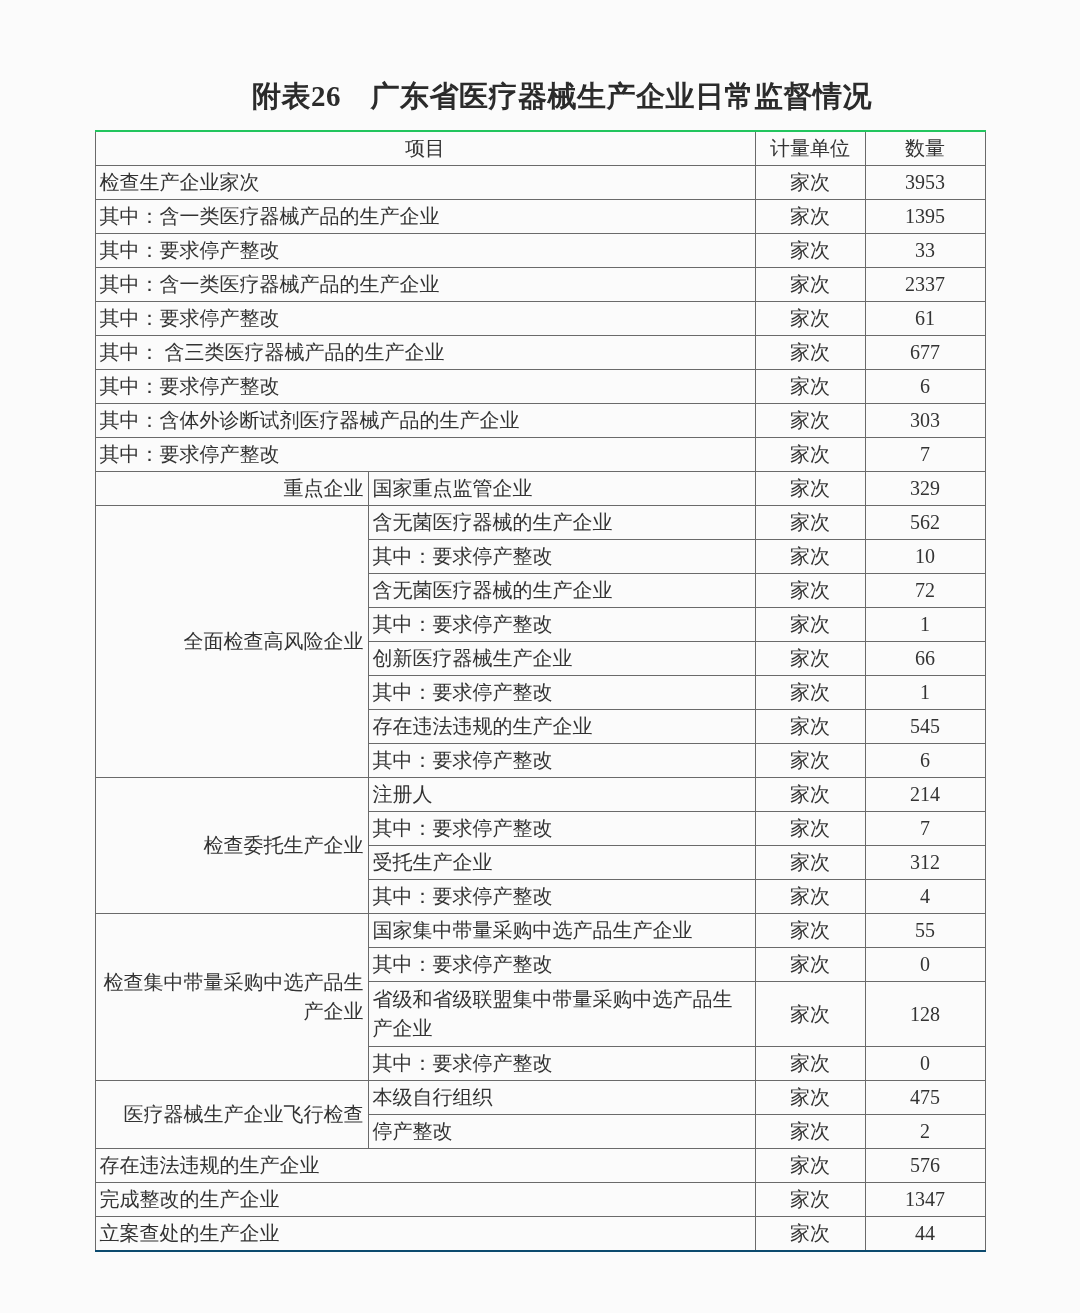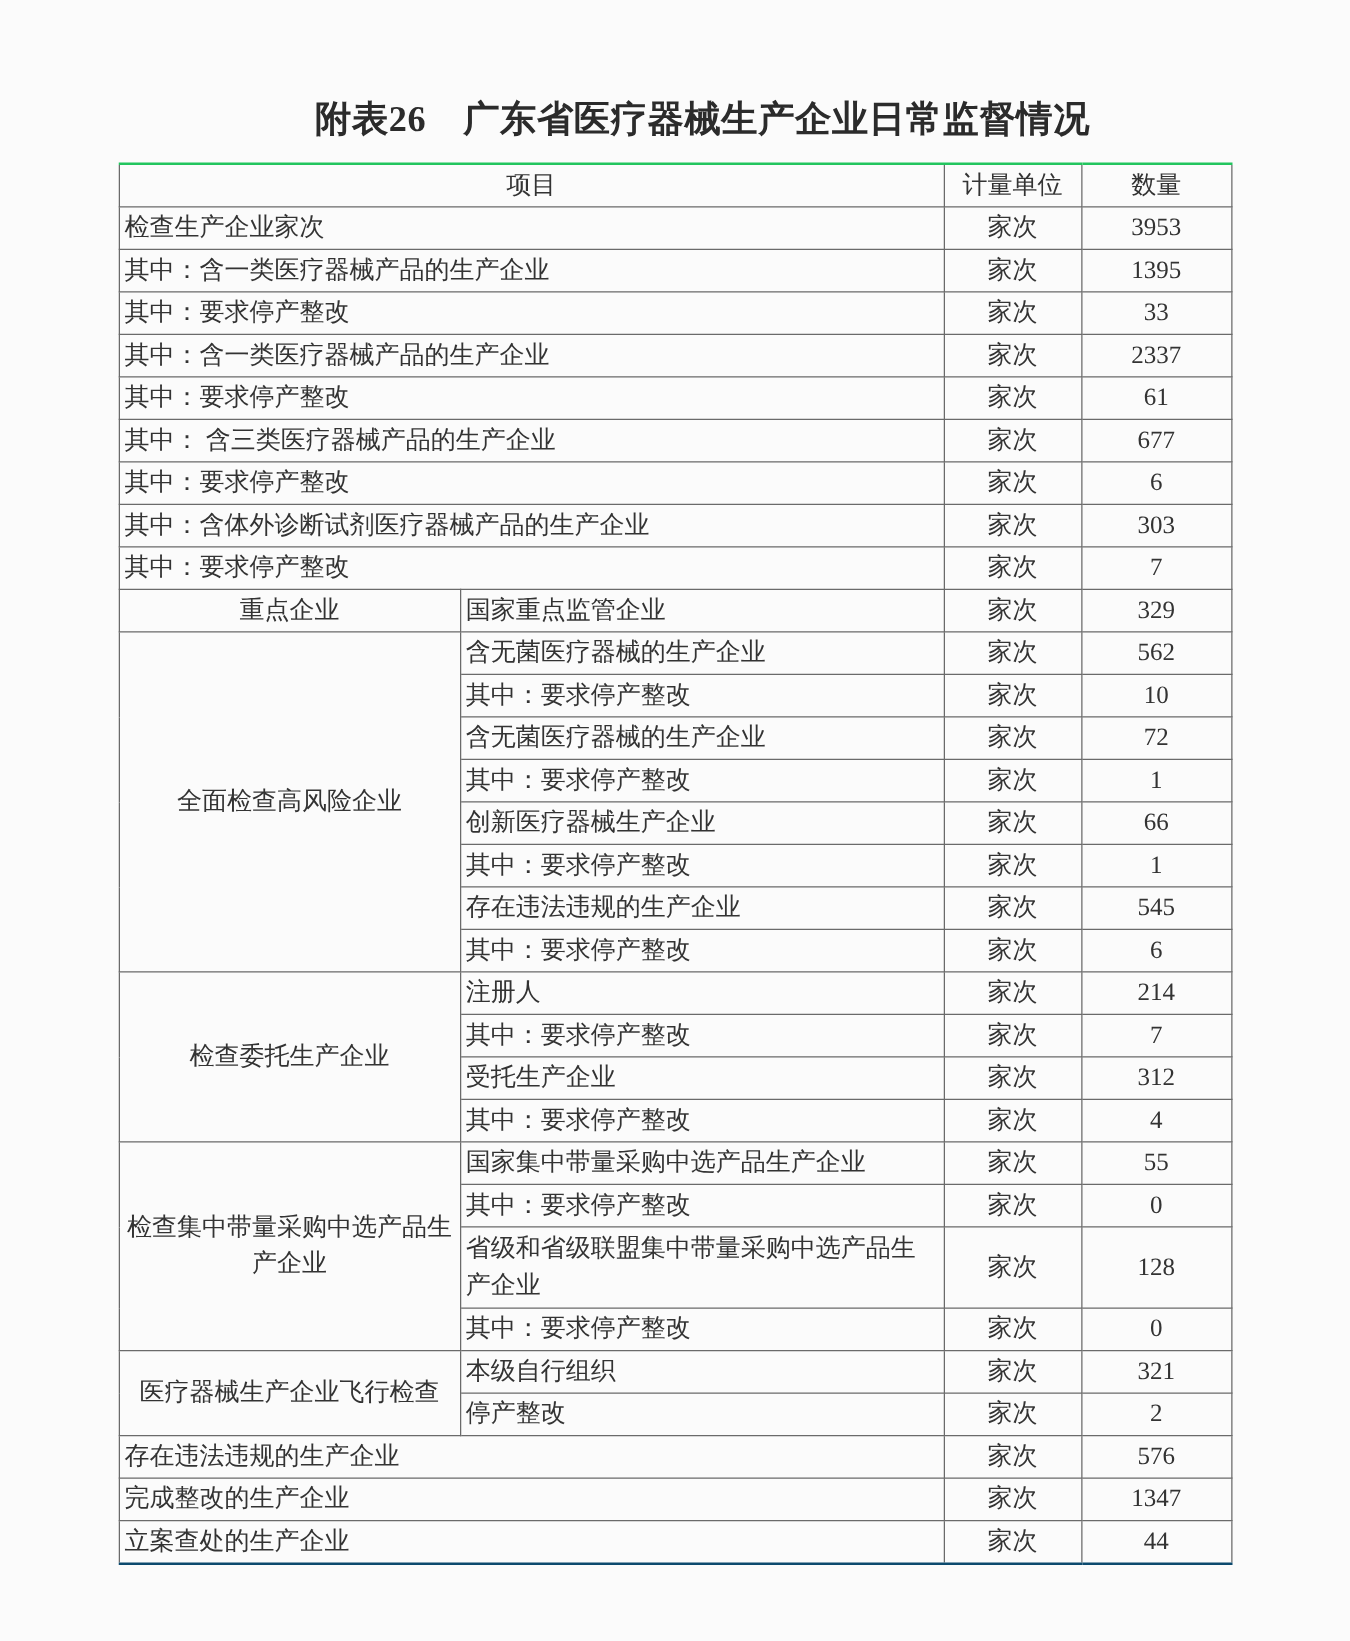--- a/index.html
+++ b/index.html
@@ -50,21 +50,21 @@
   table.supervision thead th{
     height:26px;
     text-align:center;
     border-top:2px solid #22c55e;
   }
   table.supervision tbody td{height:27px;}
   table.supervision tr.tall td{height:60px;}
   table.supervision tbody tr:last-child td{border-bottom:2px solid #0c4a6e;}
   .unit-cell,.value-cell{text-align:center;}
   .item-cell{text-align:left;}
-  .group-cell{text-align:center;padding-left:8px;}
+  .group-cell{text-align:right;padding-left:8px;}
   .lvl0{padding-left:8px;margin-top:24px;}
   .lvl1{padding-left:26px;}
   .lvl2{padding-left:54px;}
   .lvl3{padding-left:104px;}
 </style>
 </head>
 <body>
 
 <div class="page">
   <h1 class="doc-title">附表26　广东省医疗器械生产企业日常监督情况</h1>
@@ -215,21 +215,21 @@
         </tr>
         <tr>
           <td class="item-cell lvl3">其中：要求停产整改</td>
           <td class="unit-cell">家次</td>
           <td class="value-cell">0</td>
         </tr>
         <tr>
           <td rowspan="2" class="group-cell">医疗器械生产企业飞行检查</td>
           <td class="item-cell lvl0">本级自行组织</td>
           <td class="unit-cell">家次</td>
-          <td class="value-cell">321</td>
+          <td class="value-cell">475</td>
         </tr>
         <tr>
           <td class="item-cell lvl0">停产整改</td>
           <td class="unit-cell">家次</td>
           <td class="value-cell">2</td>
         </tr>
         <tr>
           <td colspan="2" class="item-cell lvl0">存在违法违规的生产企业</td>
           <td class="unit-cell">家次</td>
           <td class="value-cell">576</td>

